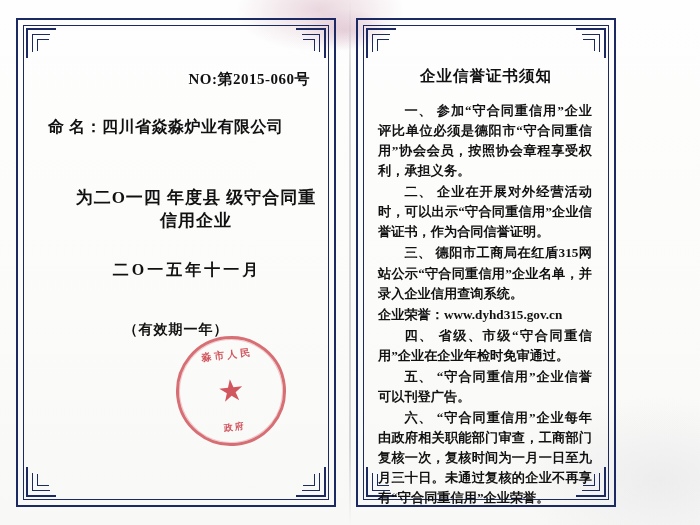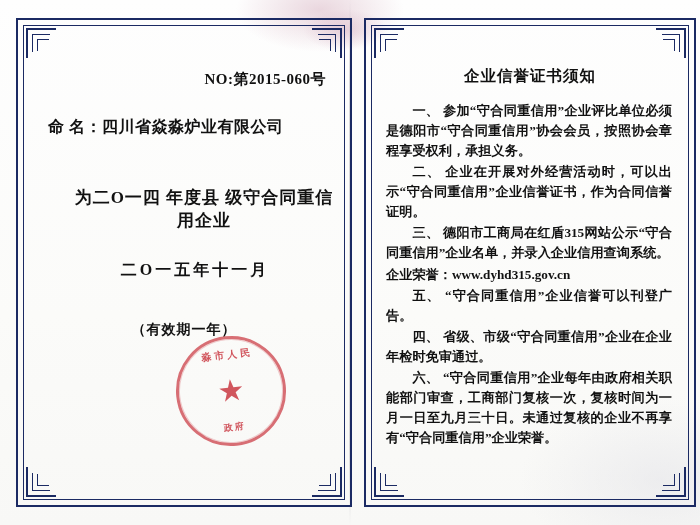--- a/index.html
+++ b/index.html
@@ -33,24 +33,23 @@
   .spine {
     position: absolute;
     left: 349px; top: 0;
     width: 2px; height: 525px;
     background: linear-gradient(180deg, rgba(180,180,185,0.0), rgba(170,170,180,0.45) 15%, rgba(170,170,180,0.45) 85%, rgba(180,180,185,0.0));
   }
   .page {
     position: absolute;
     top: 18px;
     height: 489px;
-    padding-left: 16px;
   }
   .page.left { left: 16px; width: 320px; }
-  .page.right { left: 364px; width: 316px; }
+  .page.right { left: 356px; width: 260px; }
 
   
   .frame-outer {
     position: absolute;
     left: 0; top: 0; right: 0; bottom: 0;
     border: 2px solid #1b2a63;
   }
   .frame-inner {
     position: absolute;
     left: 7px; top: 7px; right: 7px; bottom: 7px;
@@ -281,19 +280,19 @@
         <i class="v3"></i>
       </div>
 
     <div class="content">
       <div class="notice-title">企业信誉证书须知</div>
       <div class="notice-body">
         <p>一、 参加“守合同重信用”企业评比单位必须是德阳市“守合同重信用”协会会员，按照协会章程享受权利，承担义务。</p>
         <p>二、 企业在开展对外经营活动时，可以出示“守合同重信用”企业信誉证书，作为合同信誉证明。</p>
         <p>三、 德阳市工商局在红盾315网站公示“守合同重信用”企业名单，并录入企业信用查询系统。</p>
         <p class="noindent">企业荣誉：www.dyhd315.gov.cn</p>
+        <p>四、 省级、市级“守合同重信用”企业在企业年检时免审通过。</p>
         <p>五、 “守合同重信用”企业信誉可以刊登广告。</p>
-        <p>四、 省级、市级“守合同重信用”企业在企业年检时免审通过。</p>
         <p>六、 “守合同重信用”企业每年由政府相关职能部门审查，工商部门复核一次，复核时间为一月一日至九月三十日。未通过复核的企业不再享有“守合同重信用”企业荣誉。</p>
       </div>
     </div>
   </div>
 </div>
 
 </body></html>

